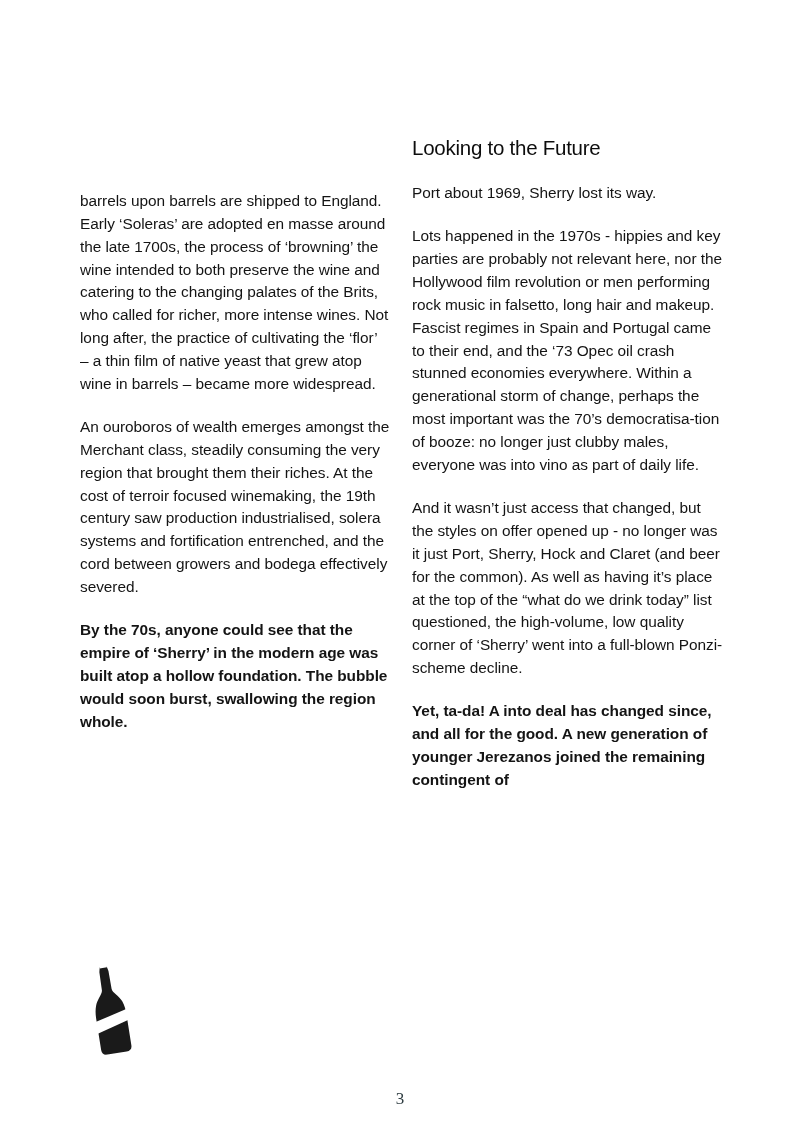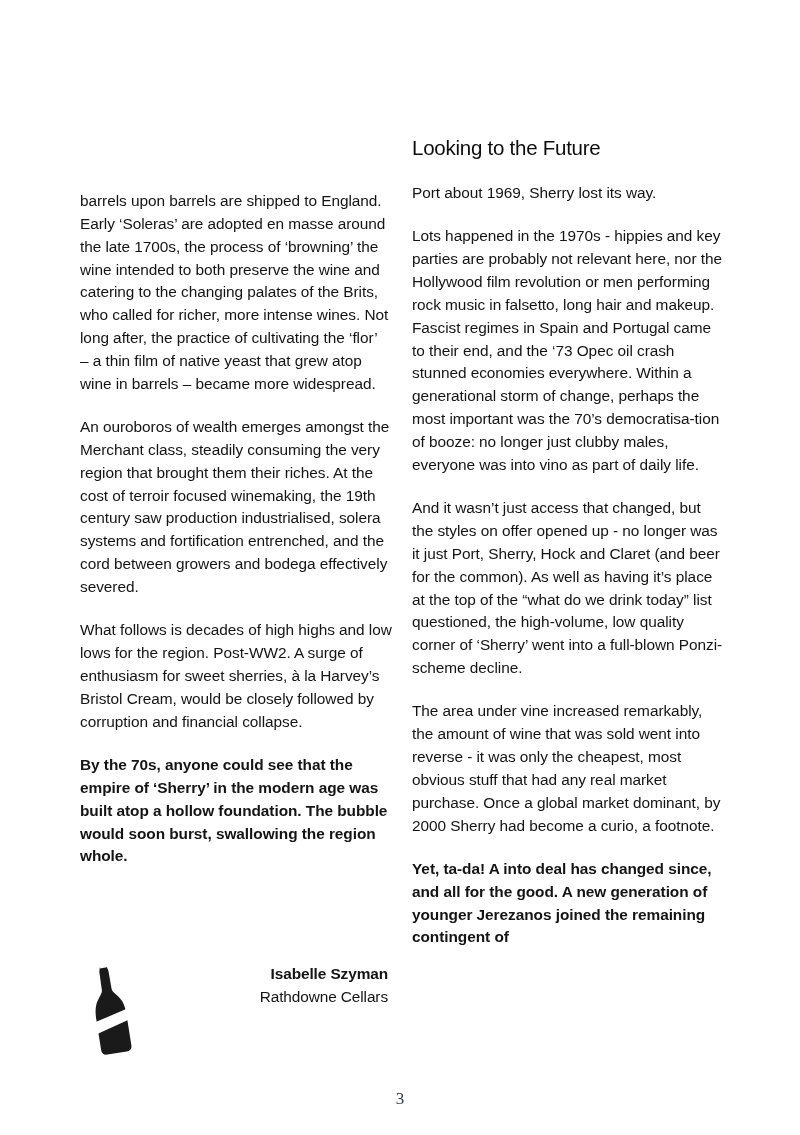--- a/index.html
+++ b/index.html
@@ -106,47 +106,41 @@
   }
 </style>
 </head>
 <body>
 
 <div class="page">
 
   <div class="col col-left">
     <p class="body-par">barrels upon barrels are shipped to England. Early ‘Soleras’ are adopted en masse around the late 1700s, the process of ‘browning’ the wine intended to both preserve the wine and catering to the changing palates of the Brits, who called for richer, more intense wines. Not long after, the practice of cultivating the ‘flor’  – a thin film of native yeast that grew atop wine in barrels – became more widespread.</p>
     <p class="body-par">An ouroboros of wealth emerges amongst the Merchant class, steadily consuming the very region that brought them their riches. At the cost of terroir focused winemaking, the 19th century saw production industrialised, solera systems and fortification entrenched, and the cord between growers and bodega effectively severed.</p>
-    <p class="body-par">What follows is decades of high highs and low lows for the region. Post-WW2. A surge of enthusiasm for sweet sherries, à la Harvey’s Bristol Cream, would be closely followed by corruption and financial collapse.</p>
     <p class="body-par">By the 70s, anyone could see that the empire of ‘Sherry’ in the modern age was built atop a hollow foundation. The bubble would soon burst, swallowing the region whole.</p>
   </div>
 
   <div class="sign-block">
     <div class="bottle-wrap">
       <svg viewBox="0 0 62 96" width="62" height="96" aria-hidden="true">
         <g transform="rotate(-9 31 48)">
 
           <path d="M26.5 4 L33.5 4 L34.6 9 L34.9 27 C34.9 31 41.5 35.5 43.5 41 C45.2 45.6 45.6 50 45.6 55 L45.6 86 C45.6 89.6 43.6 91.5 40 91.5 L20.5 91.5 C16.9 91.5 15 89.6 15 86 L15 55 C15 50 15.4 45.6 17.1 41 C19.1 35.5 25.1 31 25.1 27 L25.4 9 Z" fill="#1a1a1a"></path>
 
           <rect x="26.3" y="3" width="7.4" height="2.2" fill="#ffffff"></rect>
 
           <path d="M12 58 L48 49 L48 60 L12 70 Z" fill="#ffffff"></path>
         </g>
       </svg>
     </div>
-    <div class="sign-names">
-      <div class="sign-name">Isabelle Szyman</div>
-      <div class="sign-org">Rathdowne Cellars</div>
-    </div>
   </div>
 
   <div class="col col-right">
     <h2 class="section-heading">Looking to the Future</h2>
     <p class="body-par">Port about 1969, Sherry lost its way.</p>
     <p class="body-par">Lots happened in the 1970s - hippies and key parties are probably not relevant here, nor the  Hollywood film revolution or men performing rock music in falsetto, long hair and makeup. Fascist regimes in Spain and Portugal came to their end, and the ‘73 Opec oil crash stunned economies everywhere. Within a generational storm of change, perhaps the most important was the 70’s democratisa-tion of booze: no longer just clubby males, everyone was into vino as part of daily life.</p>
     <p class="body-par">And it wasn’t just access that changed, but the styles on offer opened up - no longer was it just Port, Sherry, Hock and Claret (and beer for the common). As well as having it’s place at the top of the “what do we drink today” list questioned, the high-volume, low quality corner of ‘Sherry’ went into a full-blown Ponzi-scheme decline.</p>
-    <p class="body-par">The area under vine increased remarkably, the amount of wine that was sold went into reverse - it was only the cheapest, most obvious stuff that had any real market purchase. Once a global market dominant, by 2000 Sherry had become a curio, a footnote.</p>
     <p class="body-par">Yet, ta-da! A into deal has changed since, and all for the good. A new generation of younger Jerezanos joined the remaining contingent of</p>
   </div>
 
   <div class="page-number">3</div>
 
 </div>
 
 </body></html>

